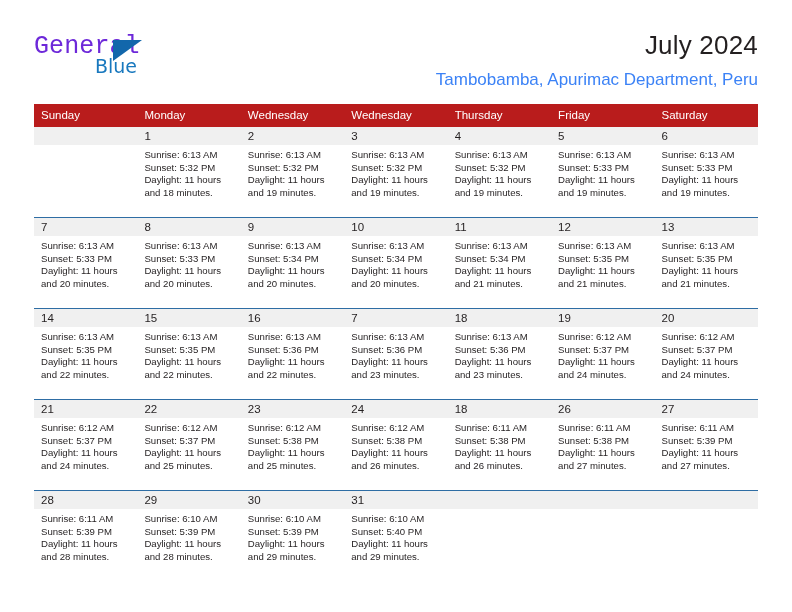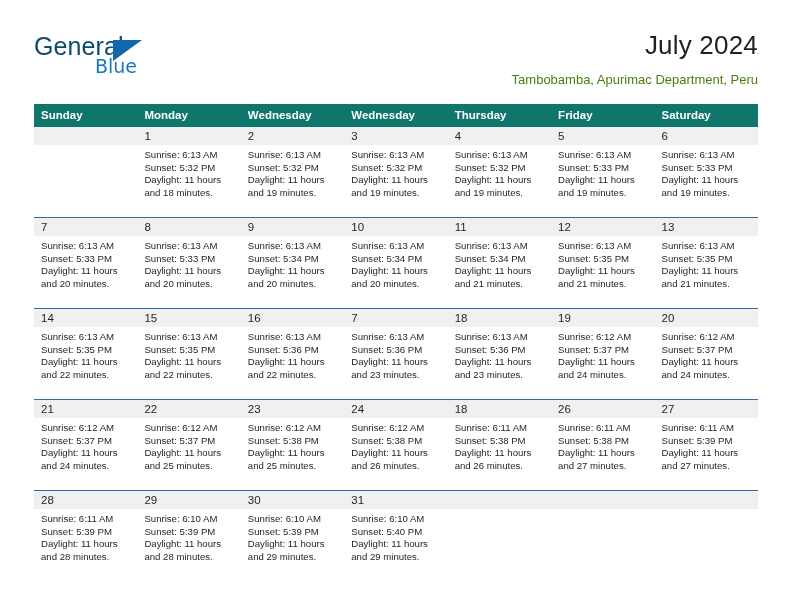--- a/index.html
+++ b/index.html
@@ -35,22 +35,22 @@
     top: 4px;
     width: 220px;
     height: 56px;
   }
   .logo-general {
     position: absolute;
     left: 0;
     top: 0;
     font-size: 25px;
     letter-spacing: 0.1px;
-    color: #0c4a6e;
-    font-family: Liberation Sans, sans-serif;
+    color: #6d28d9;
+    font-family: Liberation Mono, monospace;
     font-weight: 400;
   }
   .logo-blue {
     position: absolute;
     left: 61px;
     top: 23px;
     font-size: 19px;
     color: #1878be;
     font-family: "DejaVu Sans", sans-serif;
     font-weight: 400;
@@ -73,40 +73,40 @@
   }
   .cal-title {
     font-size: 26px;
     font-weight: 400;
     color: #231f20;
     line-height: 34px;
     letter-spacing: 0.2px;
   }
   .cal-subtitle {
     margin-top: 9px;
-    font-size: 13px;
+    font-size: 17px;
     font-weight: 400;
-    color: #4d7c0f;
+    color: #3b82f6;
     line-height: 17px;
   }
 
   
   .calendar {
     position: absolute;
     left: 34px;
     top: 104px;
     width: 724px;
     border-collapse: collapse;
     table-layout: fixed;
   }
   .calendar th {
-    background: #0f766e;
+    background: #b91c1c;
     color: #ffffff;
     font-size: 11.5px;
-    font-weight: 700;
+    font-weight: 400;
     text-align: left;
     padding: 5px 0 5px 7px;
     height: 12px;
     line-height: 13px;
     border: none;
   }
   .calendar td {
     vertical-align: top;
     padding: 0;
     border: none;

